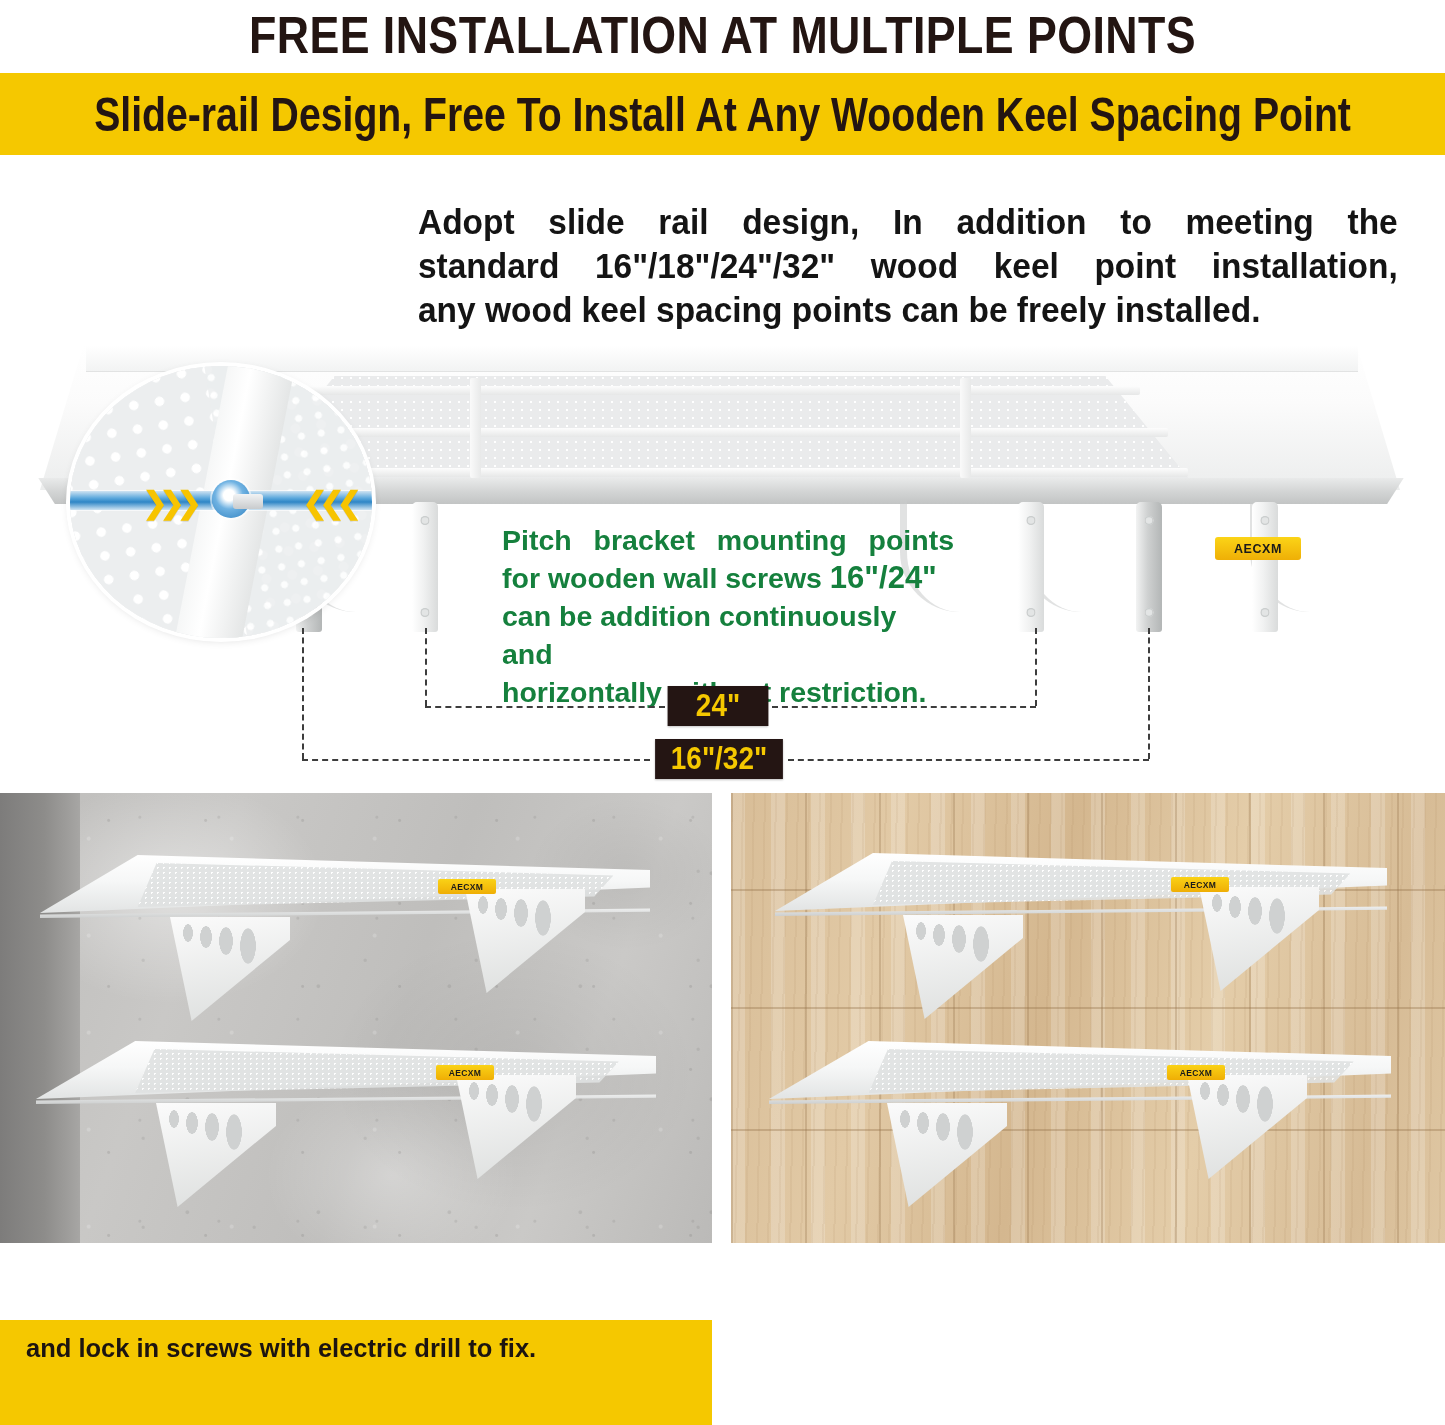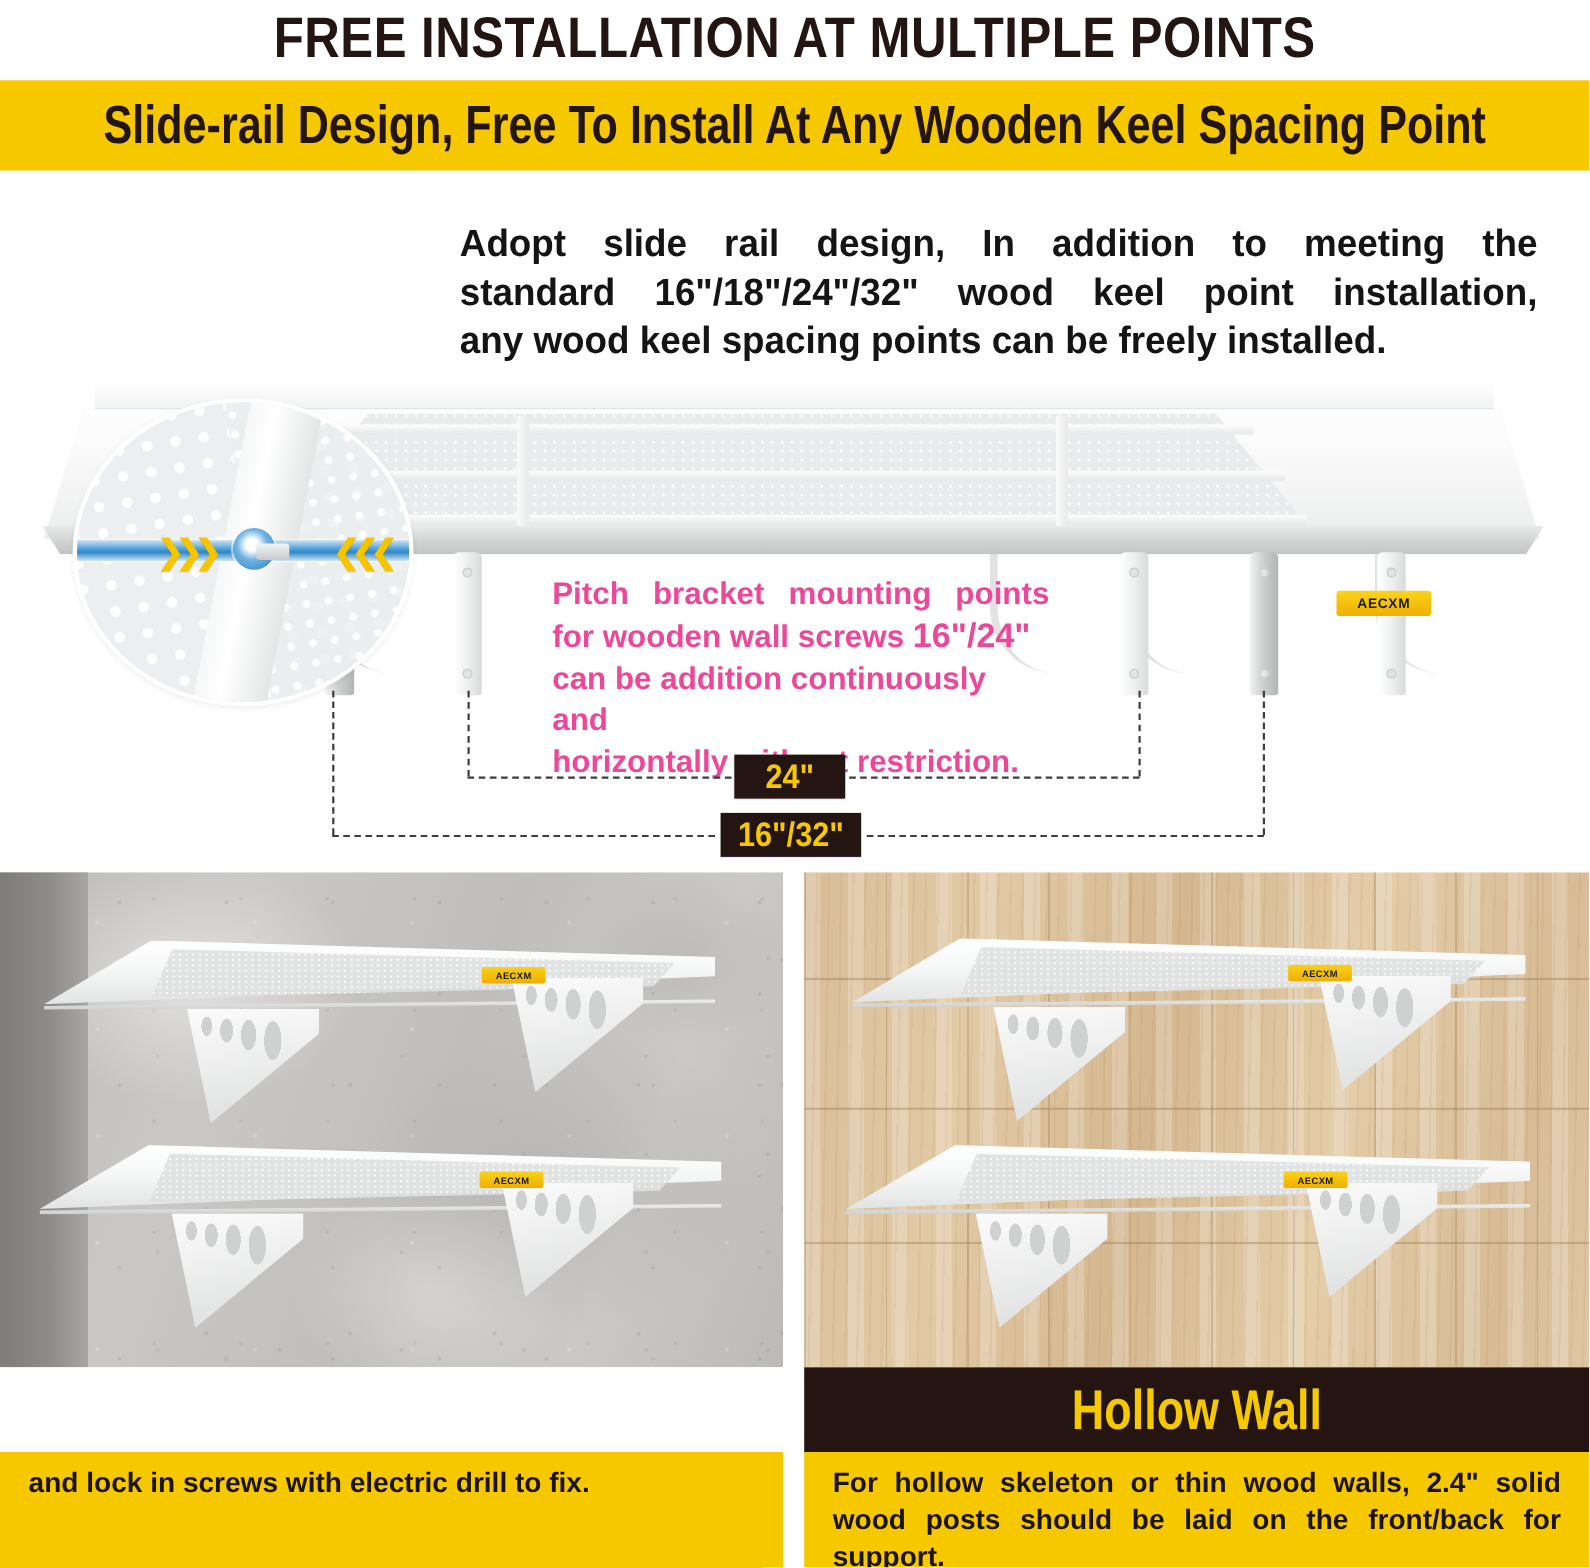--- a/index.html
+++ b/index.html
@@ -146,21 +146,21 @@
     position:absolute; width:86px; height:23px; border-radius:3px;
     background: linear-gradient(180deg,#FBD417 0%,#EFAF06 100%);
     display:flex; align-items:center; justify-content:center;
     color:#1a1a1a; font-weight:bold; font-size:12.5px; letter-spacing:.6px;
   }
   #hero-brand { left:1215px; top:357px; }
 
   
   .pitch {
     position:absolute; left:502px; top:521px; width:452px;
-    font-weight:bold; font-size:28.5px; line-height:38px; color:#ec4899;
+    font-weight:bold; font-size:28.5px; line-height:38px; color:#15803d;
   }
   .pitch .l1 { text-align:justify; text-align-last:justify; }
   .pitch b.big { font-size:31px; }
 
   
   .dim-seg { position:absolute; border-style:dashed; border-color:#3d3d3d; }
   .v { border-left-width:2px; border-top:0; border-right:0; border-bottom:0; width:0; }
   .h { border-top-width:2px; border-left:0; border-right:0; border-bottom:0; height:0; }
 
   .dim-label {
@@ -433,21 +433,15 @@
         <div class="ph-brack" style="left:118px; top:62px;">
           <div class="ph-brack-holes"></div>
         </div>
         <div class="ph-brack" style="left:418px; top:34px;">
           <div class="ph-brack-holes"></div>
         </div>
         <div class="ph-badge" style="left:398px; top:24px;">AECXM</div>
       </div>
     </div>
 
-    <div class="cap-title">
-      <span>Hollow Wall</span>
-    </div>
-    <div class="cap-body">
-      <p><span class="j">For hollow skeleton or thin wood walls, 2.4" solid wood posts should be laid on the front/back for</span><span>support.</span></p>
-    </div>
   </div>
 
 </div>
 
 </body></html>

